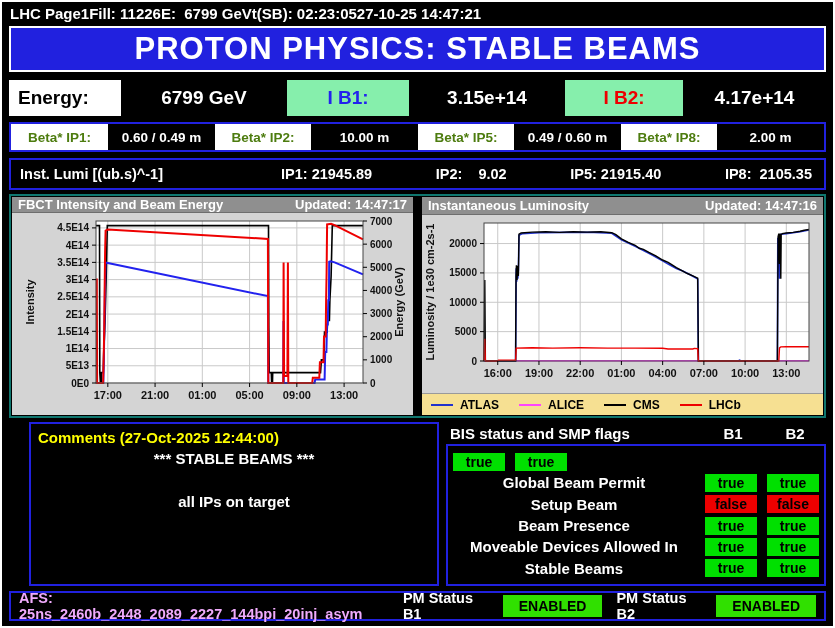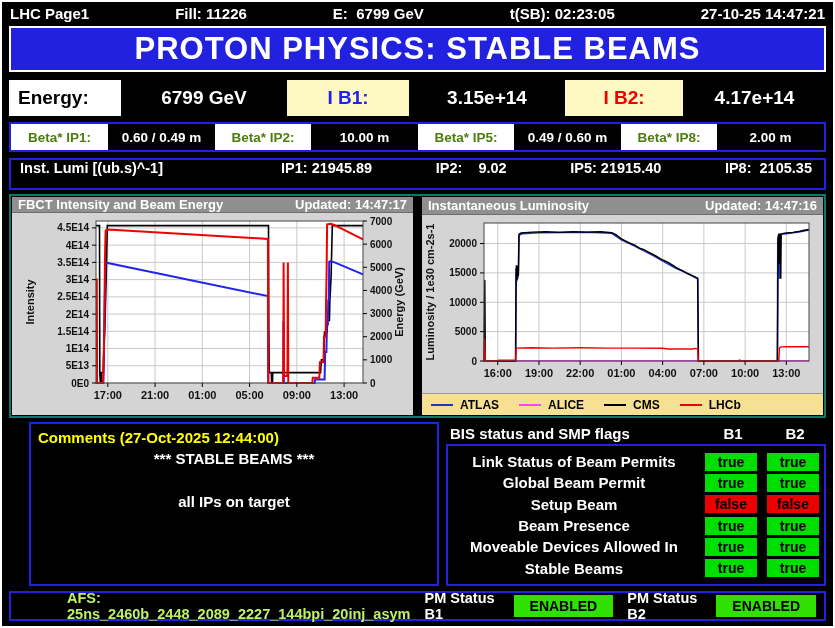--- a/index.html
+++ b/index.html
@@ -1,41 +1,41 @@
 <!DOCTYPE html>
 <html><head>
 <meta charset="utf-8">
 <style>
   * { box-sizing: border-box; margin: 0; padding: 0; }
   html,body { width:835px; height:628px; background:#000; overflow:hidden; }
   body { border:2px solid #fff; font-family:"Liberation Sans", sans-serif; color:#fff; position:relative; }
 
-  .top-bar { height:22px; display:flex; align-items:center; justify-content:space-between;
+  .top-bar { height:22px; display:flex; align-items:center; 
              padding:0 8px; font-size:15px; font-weight:bold; white-space:pre; }
 
   .title-bar { margin:2px 7px 0; height:46px; background:#2121df; border:2px solid #fff;
                display:flex; align-items:center; justify-content:center; }
   .title-bar .t { font-size:31px; font-weight:bold; letter-spacing:1px; }
 
   .energy-row { margin:8px 7px 0; height:36px; display:grid;
                 grid-template-columns:112px 166px 122px 156px 118px 1fr; }
   .energy-row .cell { display:flex; align-items:center; justify-content:center;
                       font-size:19px; font-weight:bold; }
   .energy-row .lab { background:#fff; color:#000; justify-content:flex-start; padding-left:9px; }
-  .energy-row .lab-c { background:#fef9c3; justify-content:center; }
+  .energy-row .lab-c { background:#86efac; justify-content:center; }
   .energy-row .blue-t { color:#2222ee; } .energy-row .red-t { color:#ee0000; }
 
   .beta-row { margin:6px 7px 0; height:30px; border:2px solid #2121df; display:grid;
               grid-template-columns:97px 107px 96px 107px 96px 107px 96px 1fr; }
   .beta-row .cell { display:flex; align-items:center; justify-content:center;
                     font-size:13.5px; font-weight:bold; }
   .beta-row .lab { background:#fff; color:#4d7c0f; }
 
   .lumi-row { margin:6px 7px 0; height:32px; border:2px solid #2121df; display:flex;
-              font-size:14.5px; font-weight:bold; white-space:pre; }
+              align-items:center; font-size:14.5px; font-weight:bold; white-space:pre; }
   .lumi-row .llabel { flex:0 0 270px; padding-left:9px; }
   .lumi-row .litems { flex:1; display:flex; justify-content:space-between; padding-right:12px; }
 
   .charts-box { margin:4px 7px 0; height:224px; border:2px solid #0f766e; background:#000;
                 display:flex; gap:9px; padding:1px; }
   .chart-panel { flex:1; background:#d4d4d4; display:flex; flex-direction:column; min-width:0; }
   .chart-header { height:20px; background:#8f8f8f; color:#fff; font-size:13px; font-weight:bold;
                   display:flex; justify-content:space-between; align-items:center; padding:0 6px;
                   border-bottom:1px solid #6e6e6e; }
   .chart-body { flex:1; position:relative; }
@@ -59,21 +59,21 @@
              justify-content:space-around; padding:5px 0; }
   .bis-row { display:flex; align-items:center; }
   .bis-row .bl { flex:1; text-align:center; font-size:15px; font-weight:bold; }
   .badge-col { width:62px; display:flex; justify-content:center; }
   .badge { width:52px; height:18px; background:#00e000; color:#000; font-size:14px; font-weight:bold;
            display:flex; align-items:center; justify-content:center; }
   .badge.red { background:#ee0000; }
 
   .footer-row { margin:5px 7px 0; height:30px; border:2px solid #2121df; display:flex;
                 align-items:center; font-size:14.5px; font-weight:bold; padding:0 8px; }
-  .afs { color:#bef264; margin-right:auto;margin-left:48px; }
+  .afs { color:#f0abfc; margin-right:auto; }
   .pm-label { margin:0 10px 0 14px; }
   .enabled-badge { background:#30e000; color:#000; padding:3px 16px; font-size:14px; font-weight:bold; }
 
   svg text { font-family:"Liberation Sans", sans-serif; font-weight:bold; fill:#111; }
 </style>
 </head>
 <body>
 
 <div class="top-bar">
   <span>LHC Page1</span>
@@ -282,21 +282,20 @@
     <div class="comments-l2">all IPs on target</div>
   </div>
   <div class="bis-panel">
     <div class="bis-header">
       <span class="bh-title">BIS status and SMP flags</span>
       <span class="bh-col">B1</span>
       <span class="bh-col">B2</span>
     </div>
     <div class="bis-box">
       <div class="bis-row">
-        <span class="bl">Link Status of Beam Permits</span>
         <span class="badge-col">
             <span class="badge">true</span>
           </span>
         <span class="badge-col">
             <span class="badge">true</span>
           </span>
       </div>
       <div class="bis-row">
         <span class="bl">Global Beam Permit</span>
         <span class="badge-col">

